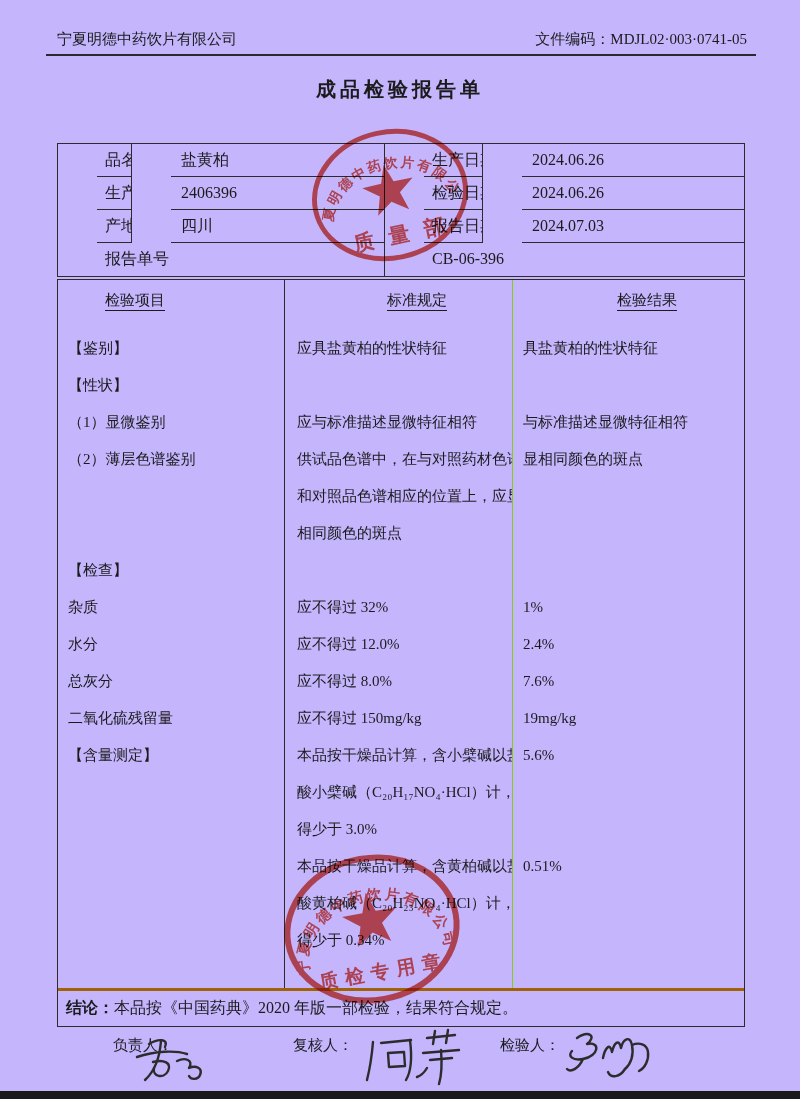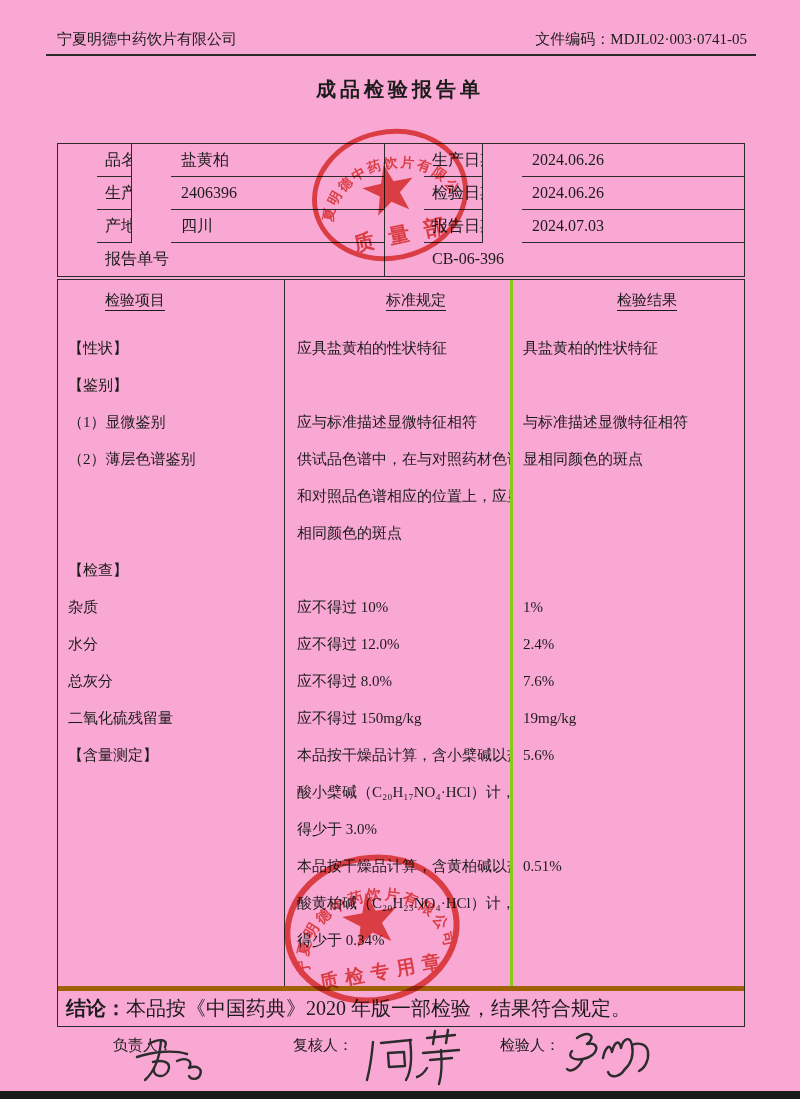--- a/index.html
+++ b/index.html
@@ -1,16 +1,16 @@
 <!DOCTYPE html>
 <html><head>
 <meta charset="utf-8">
 <style>
   html,body{margin:0;padding:0;background:#e8e8e8;}
-  .sheet{position:relative;width:800px;height:1099px;background:#f9a8d4;overflow:hidden;
+  .sheet{position:relative;width:800px;height:1099px;background:#c4b5fd;overflow:hidden;
          font-family:"Liberation Serif","DejaVu Serif",serif;color:#1b1b1b;}
 
   
   .hdr{position:absolute;top:30px;left:57px;right:53px;display:flex;justify-content:space-between;
        font-size:15px;line-height:18px;}
   .hdr-rule{position:absolute;top:54px;left:46px;right:44px;height:2px;background:#2a2a2a;}
 
   
   .title{position:absolute;top:76px;left:0;width:100%;text-align:center;font-size:20px;font-weight:700;
          letter-spacing:4px;font-family:"Liberation Sans","DejaVu Sans",sans-serif;}
@@ -27,29 +27,29 @@
   .ic.merge12{grid-column:1/3;}
   .ic.merge34{grid-column:3/5;}
 
   
   .mt{position:absolute;top:279px;left:57px;width:686px;height:746px;border:1px solid #2b2b2b;
       display:flex;flex-direction:column;font-size:15px;}
   .mt-head,.mt-body{display:grid;grid-template-columns:227px 228px 231px;}
   .mt-head{height:40px;}
   .hc{line-height:40px;white-space:nowrap;}
   .hc.c1,.bc.c1{border-right:1px solid #2b2b2b;}
-  .hc.c2,.bc.c2{border-right:3px solid #84cc16;}
+  .hc.c2,.bc.c2{border-right:1px solid #84cc16;}
   .hc.c1{padding-left:10px;}
   .hc.c2,.hc.c3{text-align:center;}
   .uh{text-decoration:underline;text-underline-offset:5px;margin-left:37px;}
   .mt-body{flex:1;}
   .bc{padding-top:10px;}
   .tline{height:37px;line-height:37px;padding-left:10px;white-space:nowrap;overflow:hidden;}
   .bc.c2 .tline{padding-left:12px;}
-  .mt-conc{height:35px;border-top:5px solid #a16207;line-height:34px;padding-left:8px;font-size:20px;
+  .mt-conc{height:35px;border-top:3px solid #a16207;line-height:34px;padding-left:8px;font-size:16px;
            white-space:nowrap;}
   .conc-label{font-weight:700;}
 
   
   .sigs{position:absolute;top:1032px;left:57px;width:688px;height:62px;font-size:15px;}
   .sig-label{position:absolute;top:4px;white-space:nowrap;}
   .sig-l1{left:16px;margin-left:40px;}
   .sig-l2{left:236px;}
   .sig-l3{left:443px;}
   .sigsvg{position:absolute;}
@@ -100,22 +100,22 @@
   </div>
 
   <div class="mt">
     <div class="mt-head">
       <div class="hc c1"><span class="uh">检验项目</span></div>
       <div class="hc c2"><span class="uh">标准规定</span></div>
       <div class="hc c3"><span class="uh">检验结果</span></div>
     </div>
     <div class="mt-body">
       <div class="bc c1">
+          <div class="tline">【鉴别】</div>
           <div class="tline">【性状】</div>
-          <div class="tline">【鉴别】</div>
           <div class="tline">（1）显微鉴别</div>
           <div class="tline">（2）薄层色谱鉴别</div>
           <div class="tline"></div>
           <div class="tline"></div>
           <div class="tline">【检查】</div>
           <div class="tline">杂质</div>
           <div class="tline">水分</div>
           <div class="tline">总灰分</div>
           <div class="tline">二氧化硫残留量</div>
           <div class="tline">【含量测定】</div>
@@ -126,21 +126,21 @@
           <div class="tline"></div>
         </div>
       <div class="bc c2">
           <div class="tline">应具盐黄柏的性状特征</div>
           <div class="tline"></div>
           <div class="tline">应与标准描述显微特征相符</div>
           <div class="tline">供试品色谱中，在与对照药材色谱</div>
           <div class="tline">和对照品色谱相应的位置上，应显</div>
           <div class="tline">相同颜色的斑点</div>
           <div class="tline"></div>
-          <div class="tline">应不得过 10%</div>
+          <div class="tline">应不得过 32%</div>
           <div class="tline">应不得过 12.0%</div>
           <div class="tline">应不得过 8.0%</div>
           <div class="tline">应不得过 150mg/kg</div>
           <div class="tline">本品按干燥品计算，含小檗碱以盐</div>
           <div class="tline">酸小檗碱（C₂₀H₁₇NO₄·HCl）计，不</div>
           <div class="tline">得少于 3.0%</div>
           <div class="tline">本品按干燥品计算，含黄柏碱以盐</div>
           <div class="tline">酸黄柏碱（C₂₀H₂₃NO₄·HCl）计，不</div>
           <div class="tline">得少于 0.34%</div>
         </div>

